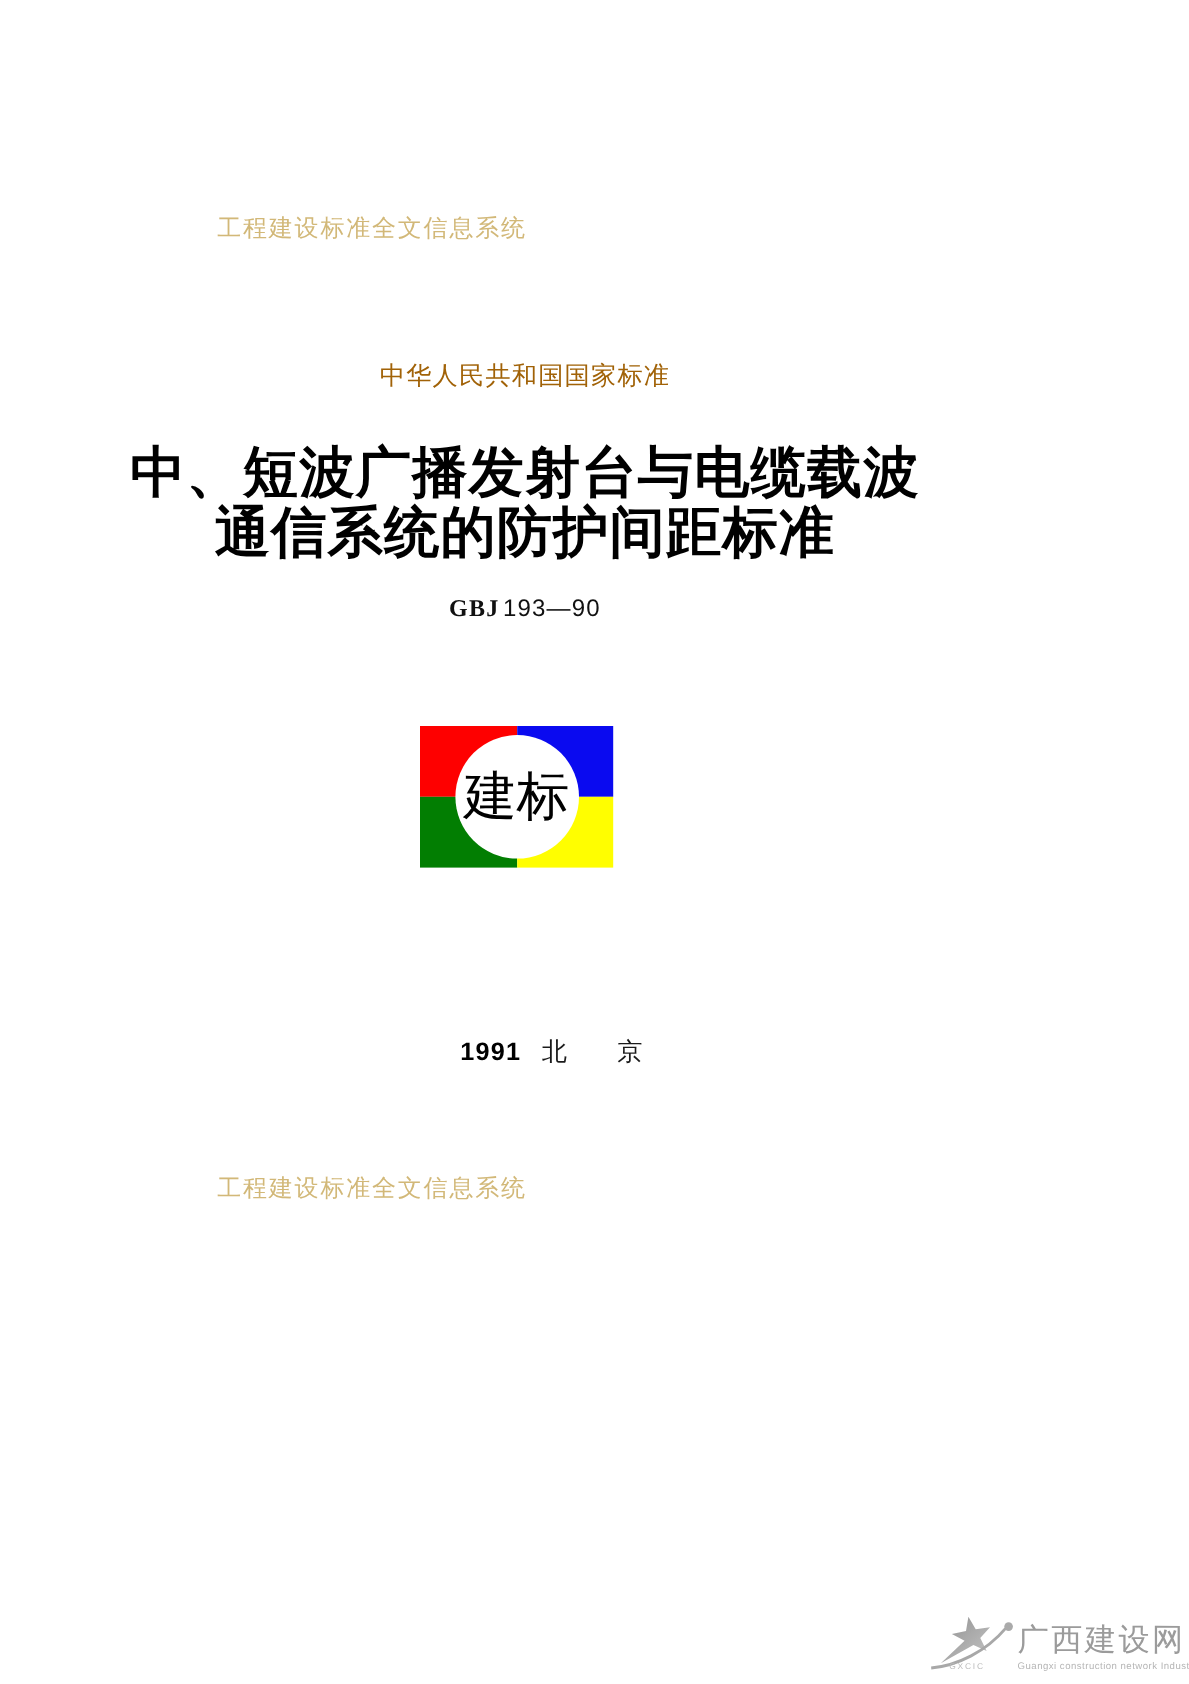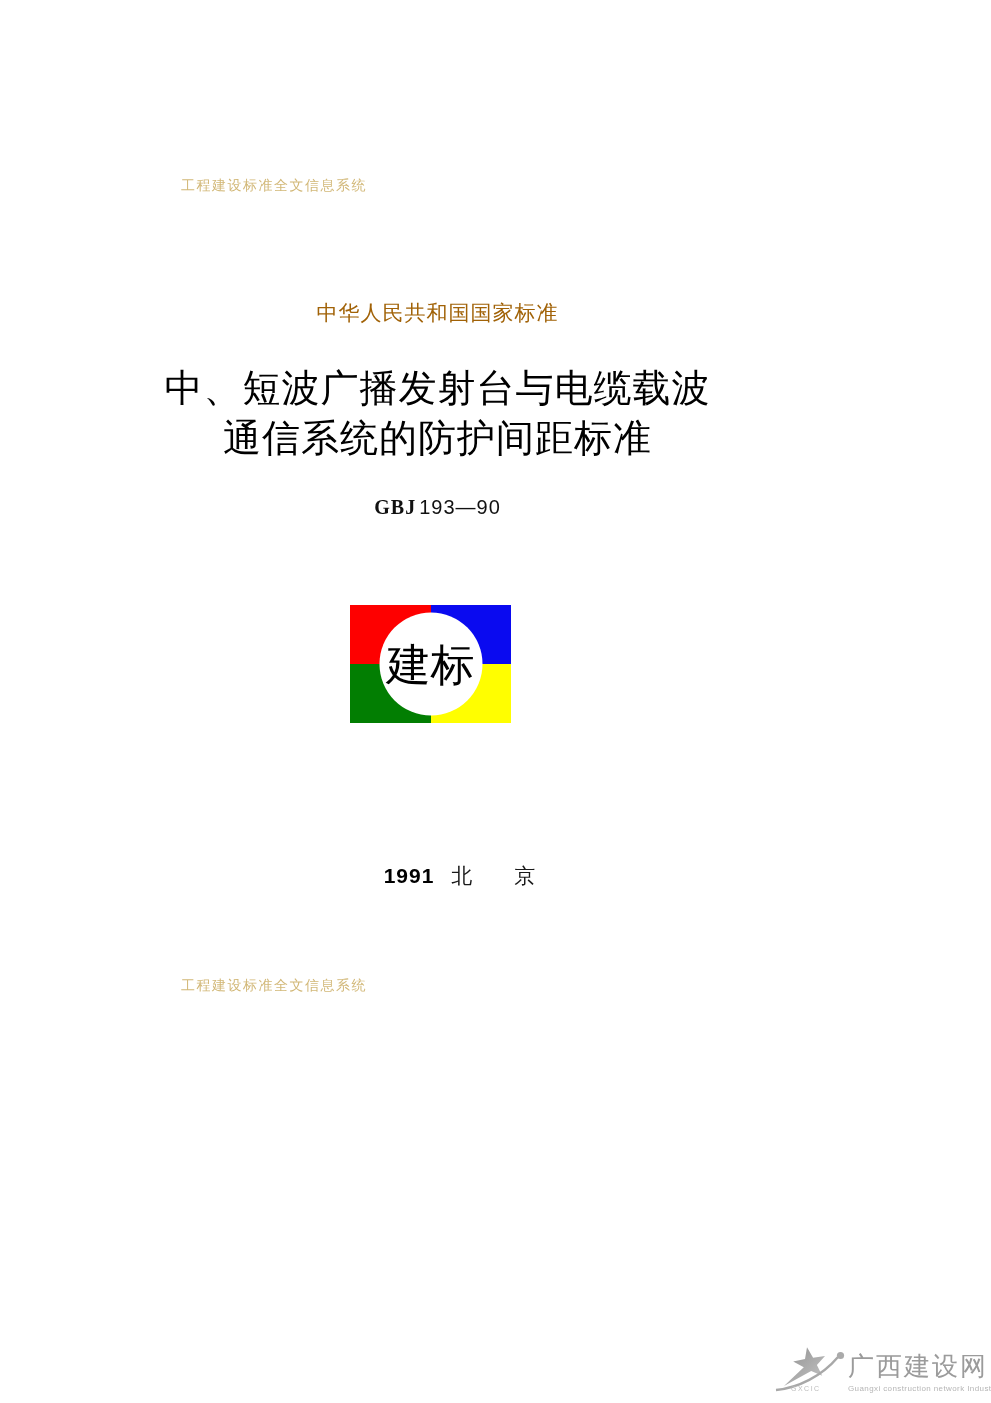--- a/index.html
+++ b/index.html
@@ -1,28 +1,28 @@
 <!DOCTYPE html>
 <html><head>
 <meta charset="utf-8">
 <style>
   html,body { margin:0; padding:0; background:#ffffff; }
   .page {
     position:relative; width:991px; height:1403px; background:#ffffff;
     overflow:hidden; font-family:"Liberation Sans", sans-serif;
   }
   .gold-text {
-    position:absolute; left:181px; color:#d2b878; font-size:14px;
+    position:absolute; left:181px; color:#d2b878; font-size:20px;
     letter-spacing:1.5px; white-space:nowrap;
   }
   .wm-top { top:177px; }
   .wm-bottom { top:977px; }
   .center-col { position:absolute; left:0; width:875px; text-align:center; white-space:nowrap; }
   .subtitle { top:299px; font-size:21px; color:#a16207; letter-spacing:1px; }
-  .title { font-size:38px; font-weight:normal; color:#000000; letter-spacing:1px; }
+  .title { font-size:46px; font-weight:bold; color:#000000; letter-spacing:1px; }
   .title-l1 { top:363px; }
   .title-l2 { top:413px; }
   .code { top:496px; font-size:20px; color:#111111; }
   .code-prefix { font-family:"Liberation Serif", serif; font-weight:bold; letter-spacing:1px; margin-right:3px; }
   .code-number { font-family:"Liberation Sans", sans-serif; letter-spacing:1px; }
   .emblem { position:absolute; left:350px; top:605px; width:161px; height:118px; }
   .quad { position:absolute; width:50%; height:50%; }
   .quad.tl { left:0; top:0; background:#fe0000; }
   .quad.tr { right:0; top:0; background:#0a0af0; }
   .quad.bl { left:0; bottom:0; background:#027e02; }

